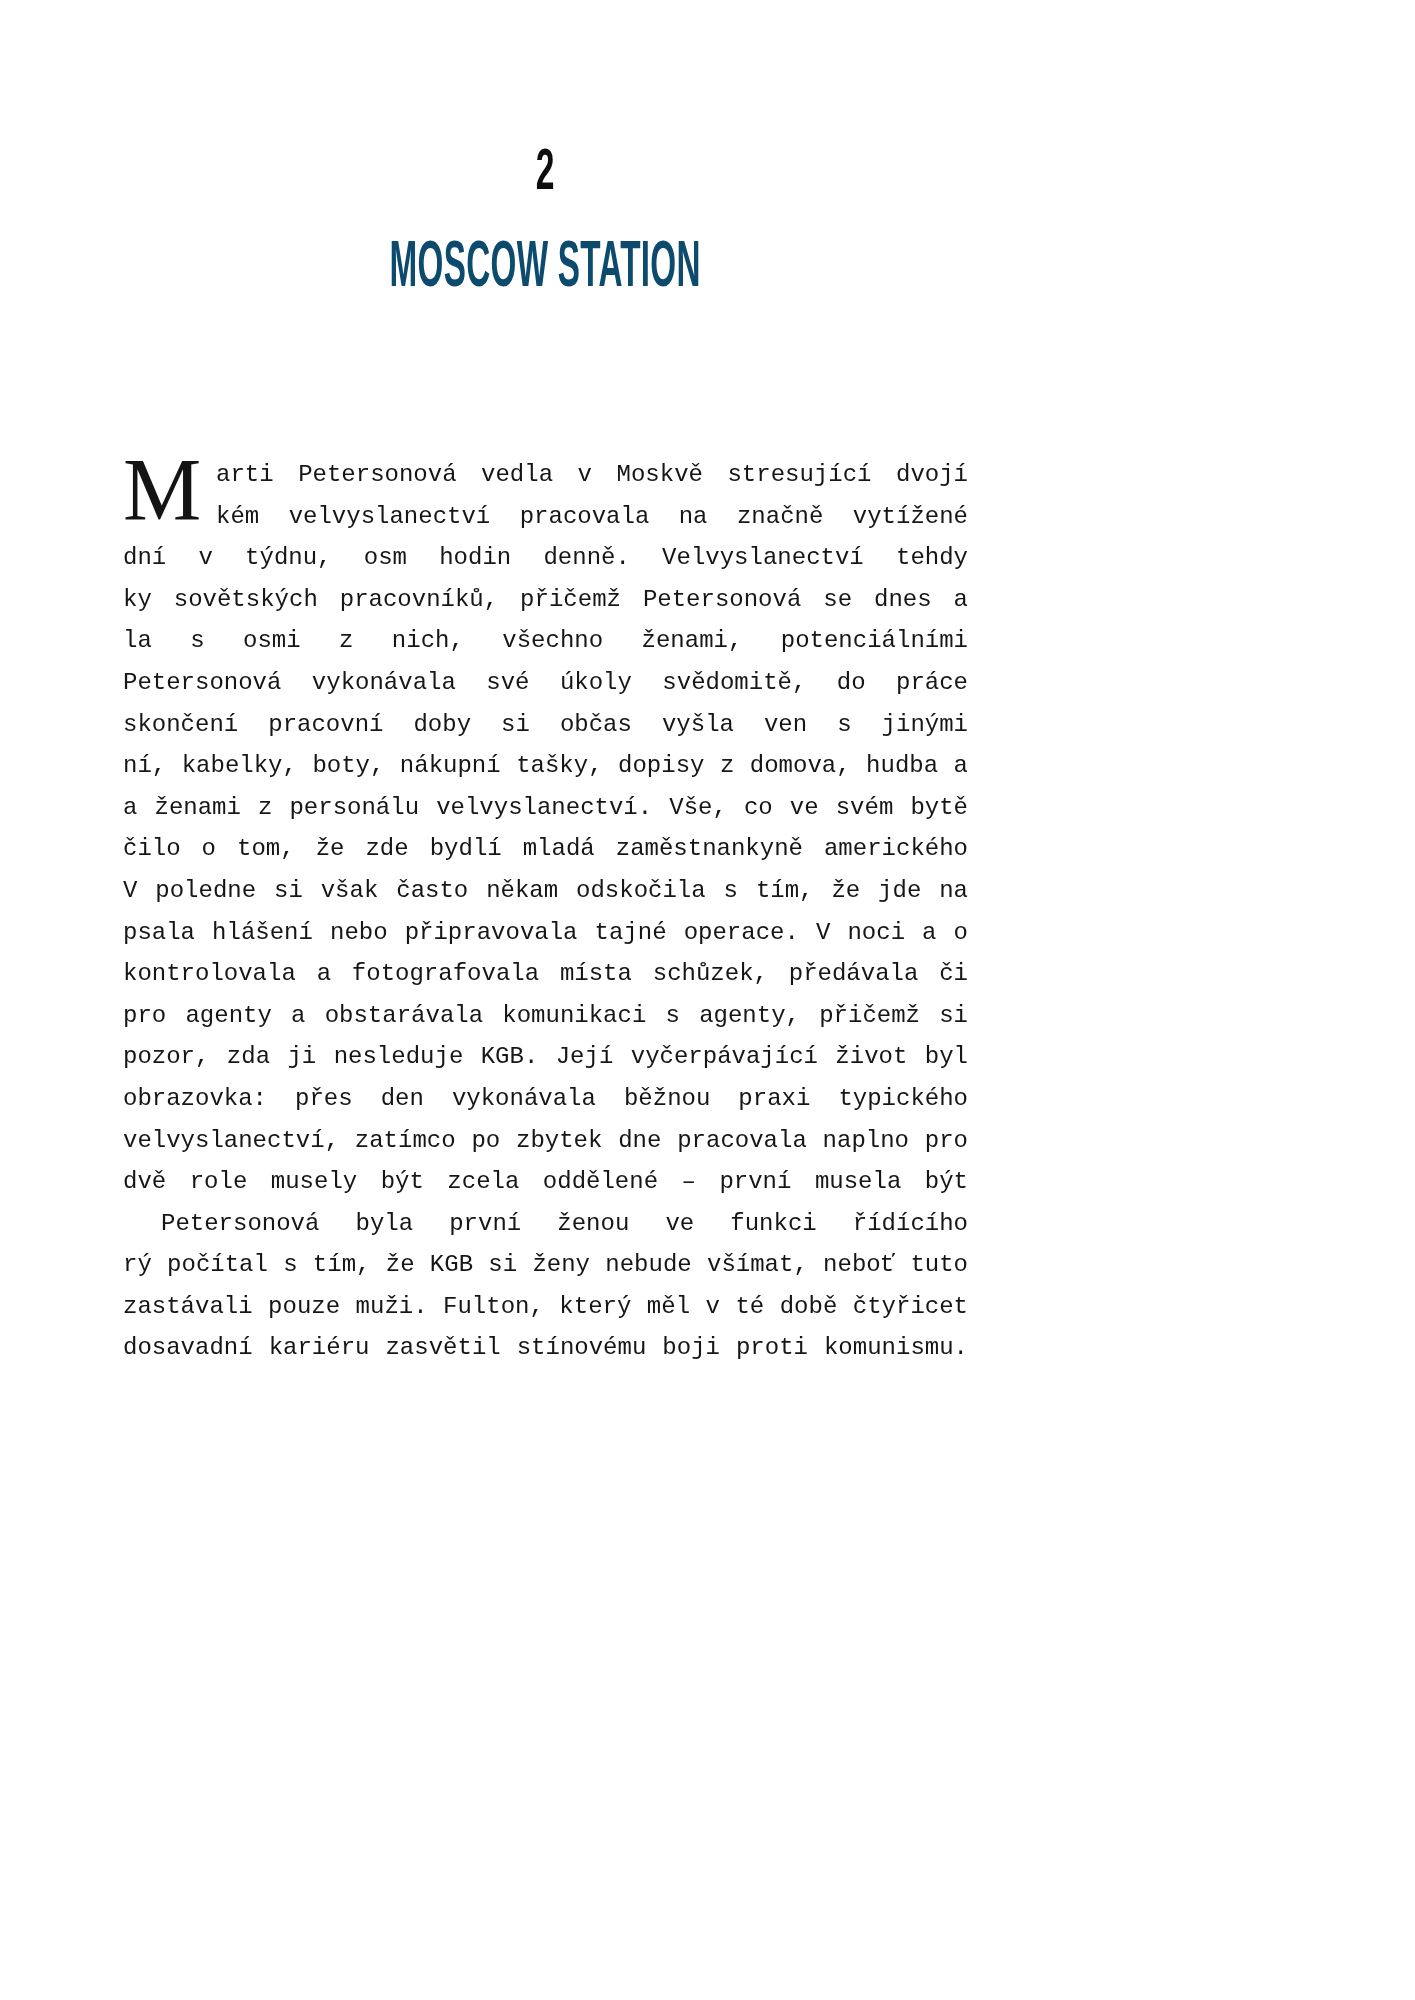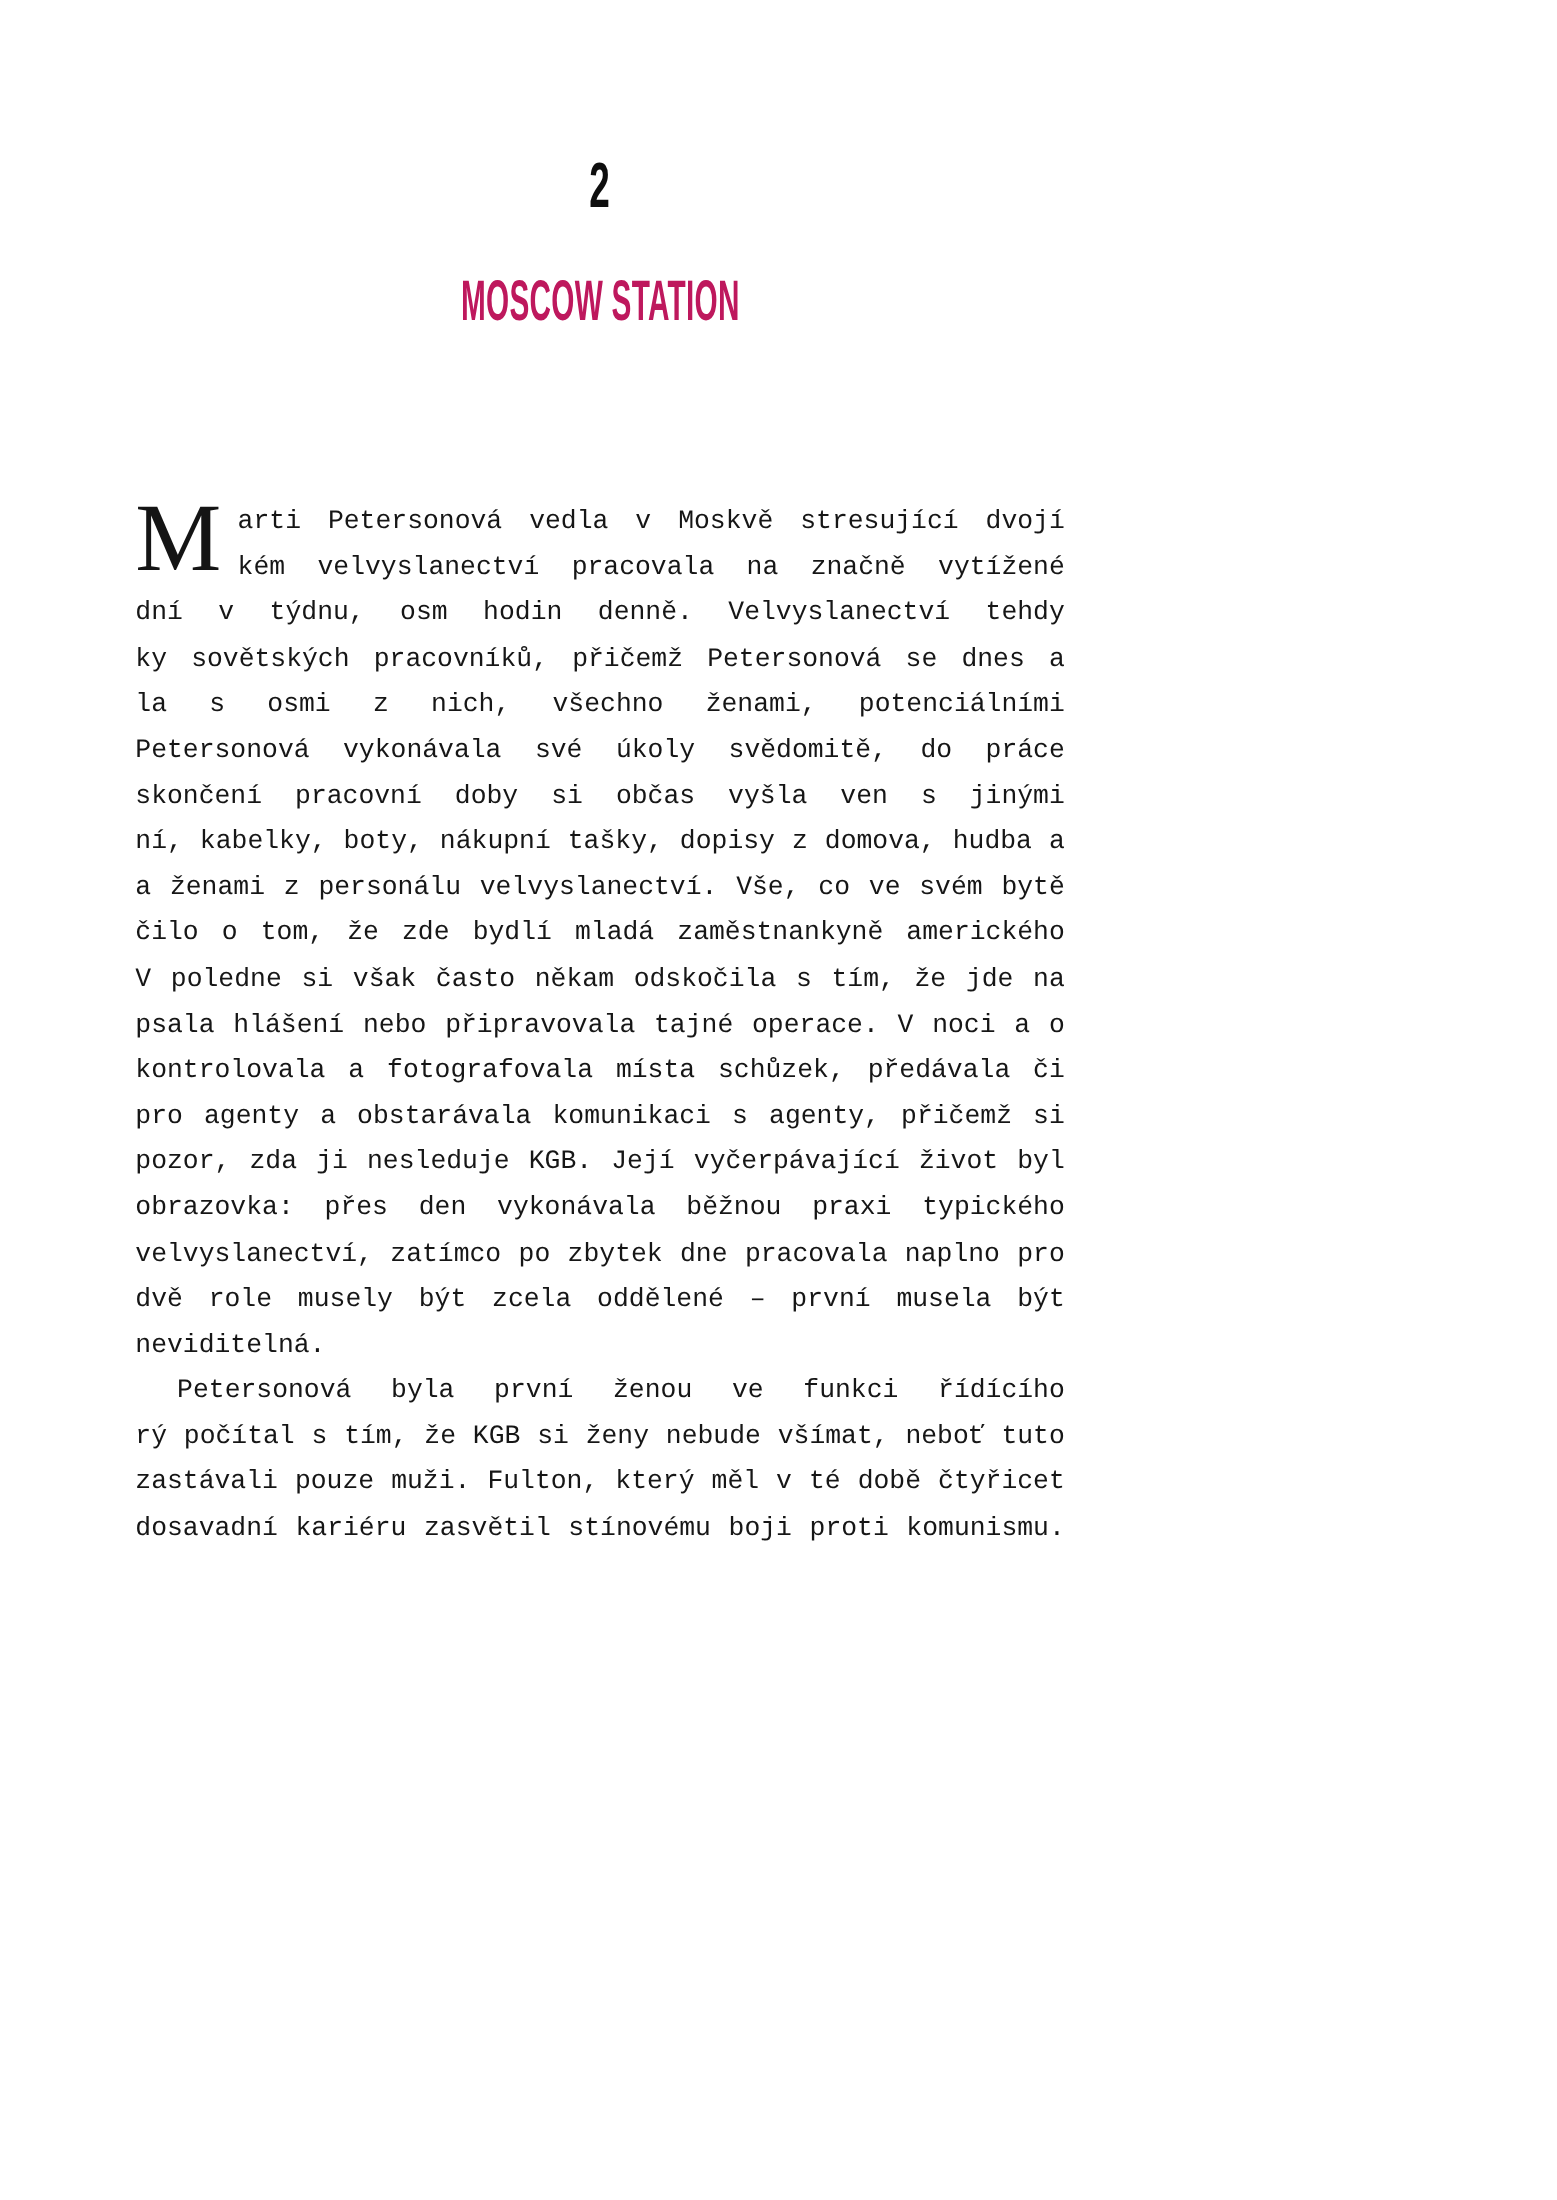--- a/index.html
+++ b/index.html
@@ -36,30 +36,30 @@
     line-height: 58px;
     color: #0e0e0e;
   }
   .chapter-number .condense {
     display: inline-block;
     transform: scaleX(0.58);
     transform-origin: center;
   }
   .chapter-title {
     position: absolute;
-    top: 248px;
+    top: 238px;
     left: 0;
     width: 100%;
     text-align: center;
     font-family: "Liberation Sans", sans-serif;
     font-weight: 700;
-    font-size: 52px;
+    font-size: 64px;
     line-height: 52px;
     letter-spacing: 0.5px;
-    color: #be185d;
+    color: #0c4a6e;
   }
   .chapter-title .condense {
     display: inline-block;
     transform: scaleX(0.52);
     transform-origin: center;
   }
   .drop-cap {
     position: absolute;
     top: 446px;
     left: 0;
@@ -123,21 +123,20 @@
       <div class="line jline">a ženami z personálu velvyslanectví. Vše, co ve svém bytě měla – obleče-</div>
       <div class="line jline">čilo o tom, že zde bydlí mladá zaměstnankyně amerického velvyslanectví.</div>
       <div class="line jline">V poledne si však často někam odskočila s tím, že jde na oběd, přičemž</div>
       <div class="line jline">psala hlášení nebo připravovala tajné operace. V noci a o víkendech pak</div>
       <div class="line jline">kontrolovala a fotografovala místa schůzek, předávala či přebírala balíčky</div>
       <div class="line jline">pro agenty a obstarávala komunikaci s agenty, přičemž si neustále dávala</div>
       <div class="line jline">pozor, zda ji nesleduje KGB. Její vyčerpávající život byl jako rozdělená</div>
       <div class="line jline">obrazovka: přes den vykonávala běžnou praxi typického zaměstnance</div>
       <div class="line jline">velvyslanectví, zatímco po zbytek dne pracovala naplno pro CIA. Tyto</div>
       <div class="line jline">dvě role musely být zcela oddělené – první musela být přesvědčivá, druhá</div>
-      <div class="line parend">neviditelná.</div>
       <div class="line jline ind">Petersonová byla první ženou ve funkci řídícího důstojníka moskev-</div>
       <div class="line jline">rý počítal s tím, že KGB si ženy nebude všímat, neboť tuto roli tradičně</div>
       <div class="line jline">zastávali pouze muži. Fulton, který měl v té době čtyřicet devět let, svou</div>
       <div class="line jline">dosavadní kariéru zasvětil stínovému boji proti komunismu. V korejské</div>
     </div>
 
   </div>
 </div>
 
 </body></html>

